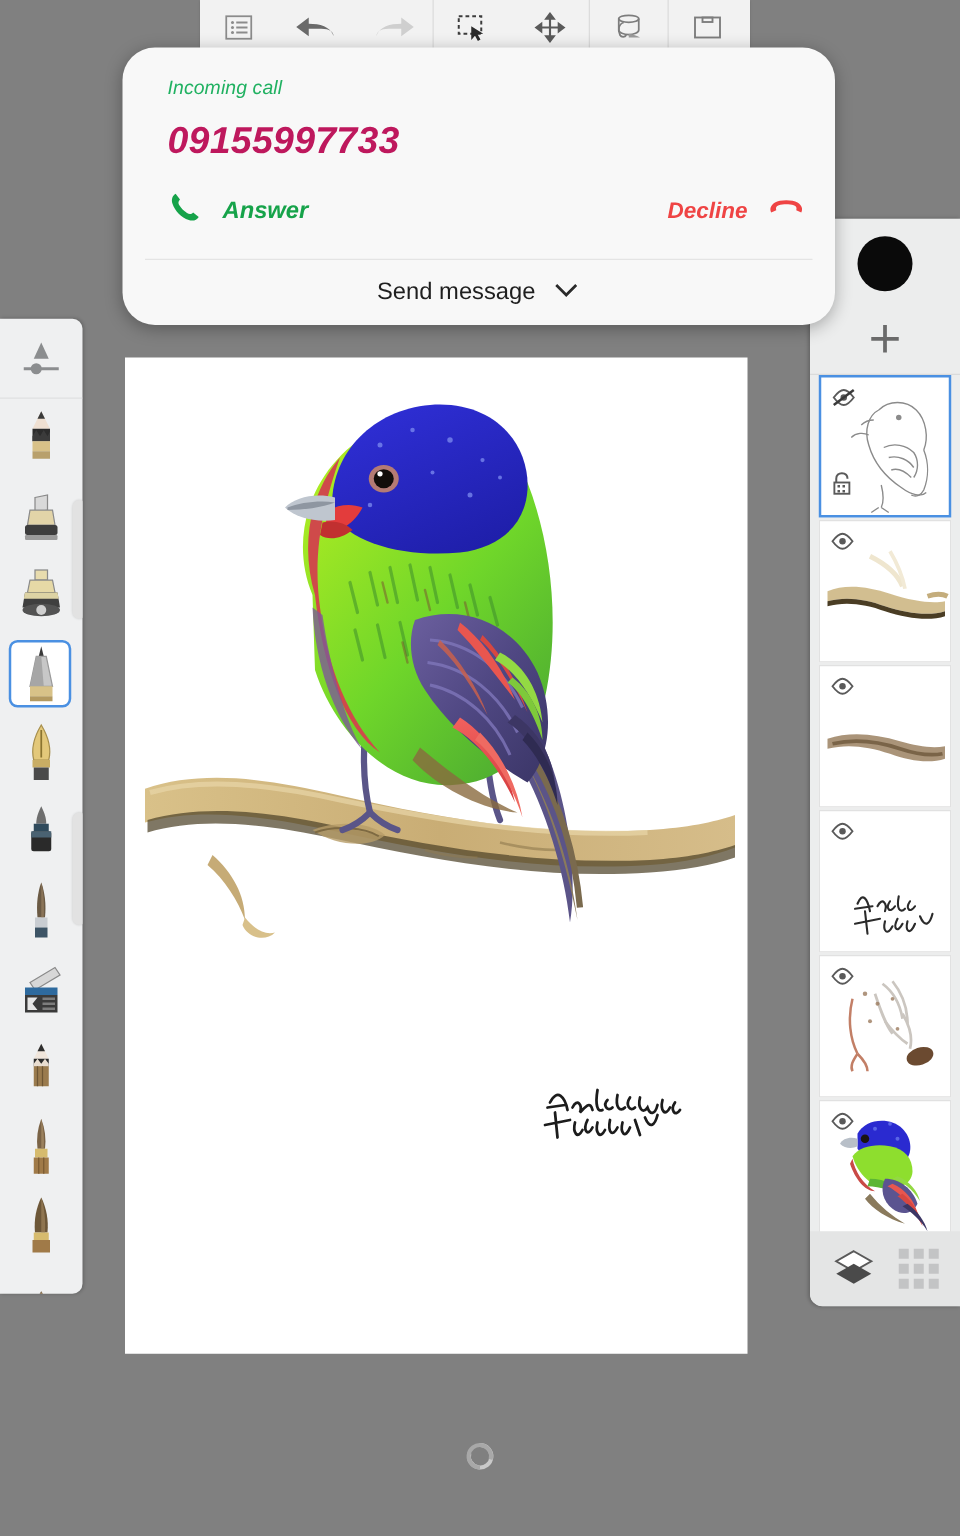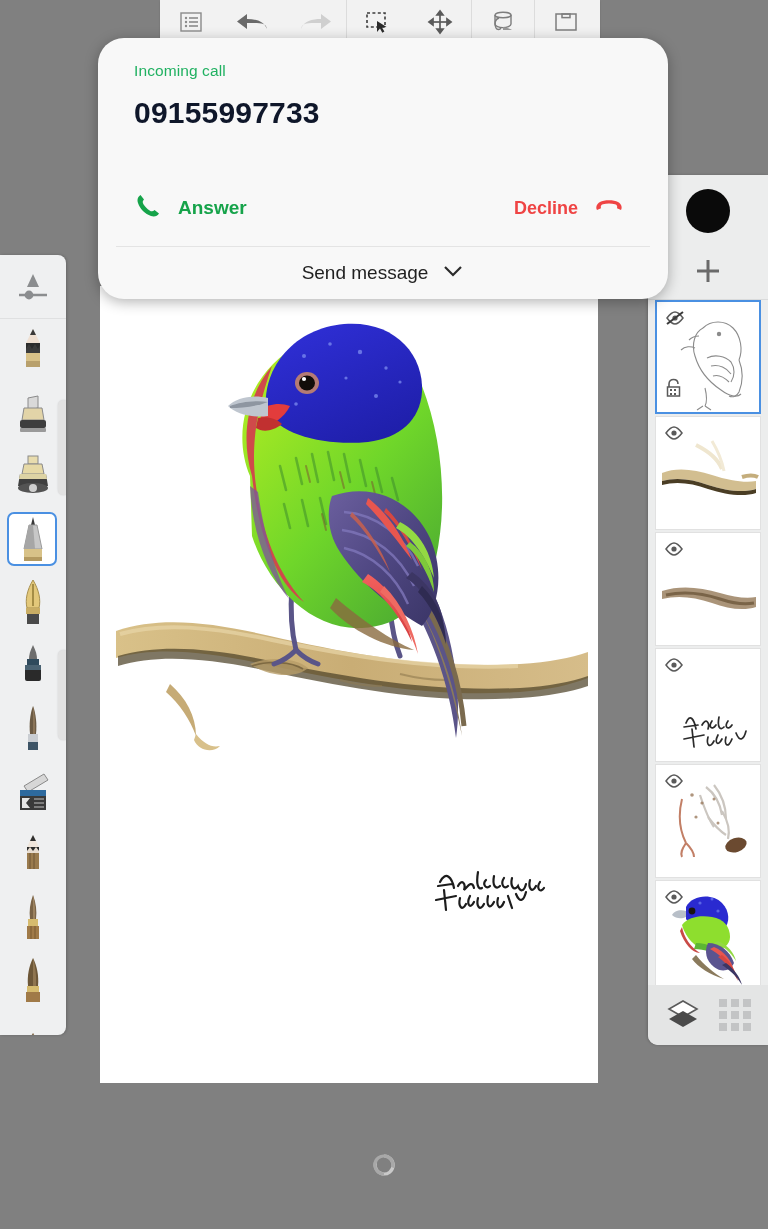--- a/index.html
+++ b/index.html
@@ -94,28 +94,28 @@
     position:absolute;left:50%;top:1152px;transform:translateX(-50%);
   }
 
   
   #call-dialog{
     position:absolute;left:98px;top:38px;width:570px;
     background:#f8f8f8;border-radius:26px;
     box-shadow:0 3px 14px rgba(0,0,0,.30);
     overflow:hidden;
   }
-  #call-body{padding:24px 44px 18px 36px;}
+  #call-body{padding:24px 24px 18px 36px;font-style:italic;}
   #call-label{color:#20b161;font-size:15.5px;letter-spacing:.1px;}
-  #call-number{color:#0f172a;font-size:30px;font-weight:bold;margin-top:16px;letter-spacing:.2px;}
+  #call-number{color:#be185d;font-size:30px;font-weight:bold;margin-top:16px;letter-spacing:.2px;}
   #call-actions{
     display:flex;align-items:center;justify-content:space-between;
     margin-top:22px;padding-bottom:4px;
   }
-  .call-act{display:flex;align-items:center;gap:16px;margin-top:40px;}
+  .call-act{display:flex;align-items:center;gap:16px;}
   #answer-label{color:#16a34a;font-size:19px;font-weight:bold;}
   #decline-label{color:#ef4444;font-size:18px;font-weight:bold;}
   #call-divider{height:1px;background:#e4e4e4;margin:0 18px;}
   #send-message-row{
     height:52px;display:flex;align-items:center;justify-content:center;gap:14px;
   }
   #send-message-label{color:#1f1f1f;font-size:19px;text-align:right;}
 </style>
 </head>
 <body>

